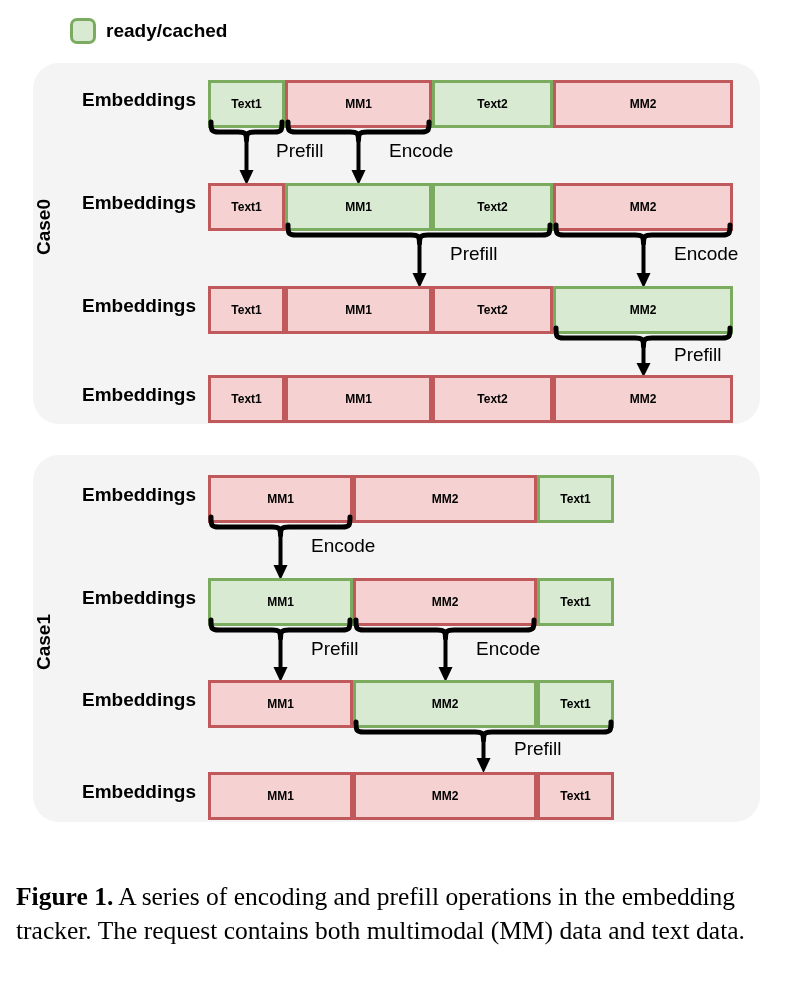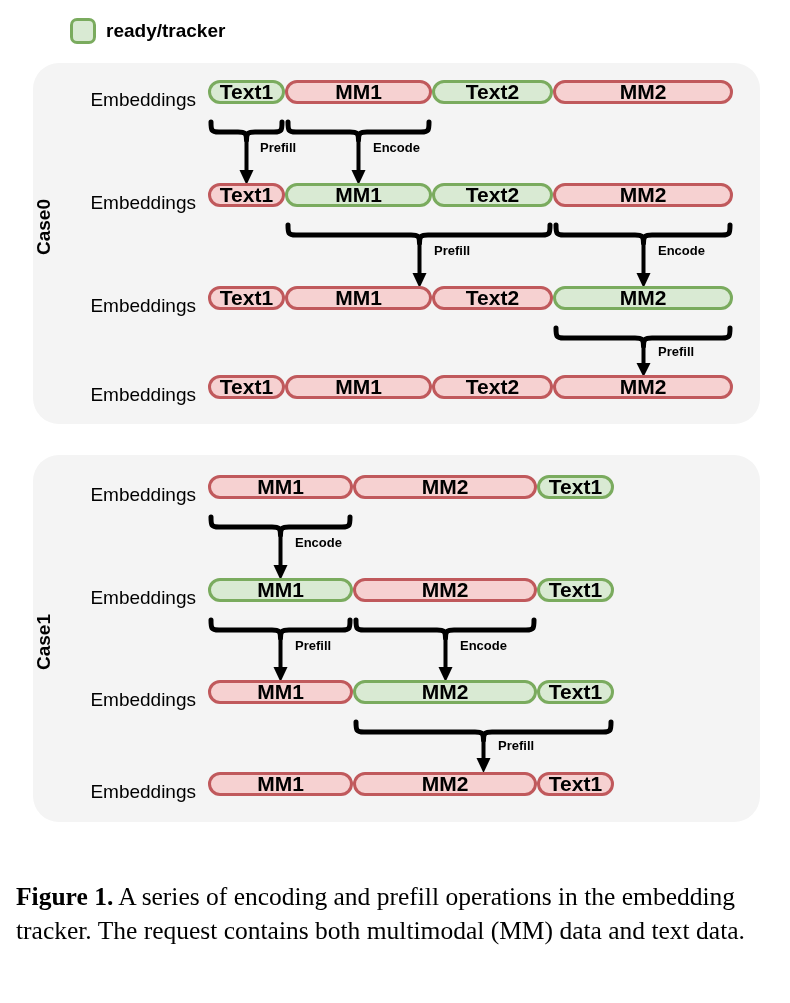--- a/index.html
+++ b/index.html
@@ -28,51 +28,51 @@
     position:absolute;font-size:19px;font-weight:bold;color:#000;
     transform:rotate(-90deg);transform-origin:center center;white-space:nowrap;
   }
   #case0-label{left:14px;top:216px;width:60px;text-align:center;}
   #case1-label{left:14px;top:631px;width:60px;text-align:center;}
 
   
   .row{position:absolute;height:40px;}
   .row-label{
     position:absolute;right:100%;margin-right:12px;top:0;height:40px;
-    line-height:40px;font-size:19px;font-weight:normal;color:#000;white-space:nowrap;
+    line-height:40px;font-size:19px;font-weight:bold;color:#000;white-space:nowrap;
   }
   .seg{
-    position:absolute;top:0;height:24px;box-sizing:border-box;
+    position:absolute;top:0;height:48px;box-sizing:border-box;
     display:flex;align-items:center;justify-content:center;
-    font-size:21px;font-weight:bold;color:#000;border-radius:13px;
+    font-size:12px;font-weight:bold;color:#000;
   }
   .seg.green{background:#d9ead3;border:3px solid #7aab5e;}
   .seg.red{background:#f6d1d1;border:3px solid #c0595c;}
 
   
   .opgroup{position:absolute;}
   .opgroup svg{display:block;overflow:visible;}
   .oplabel{
-    position:absolute;font-size:13px;font-weight:bold;color:#000;white-space:nowrap;
+    position:absolute;font-size:19px;font-weight:normal;color:#000;white-space:nowrap;margin-left:16px;
   }
 
   
   #caption{
     position:absolute;left:16px;top:880px;width:760px;
     font-family:"Liberation Serif", serif;font-size:25.5px;line-height:1.35;color:#000;
   }
   #caption b{font-weight:bold;}
 </style>
 </head>
 <body>
 
 <div id="legend">
   <div class="legend-entry">
     <span class="swatch green"></span>
-    <span class="legend-label">ready/tracker</span>
+    <span class="legend-label">ready/cached</span>
   </div>
   <span class="legend-gap"></span>
 </div>
 
 <div class="panel" id="panel-case0"></div>
 <div class="case-label" id="case0-label">Case0</div>
 
 <div class="row" style="left:208px;top:80px;width:525px;">
   <span class="row-label">Embeddings</span>
   <span class="seg green" style="left:0px;width:77px;">Text1</span>

